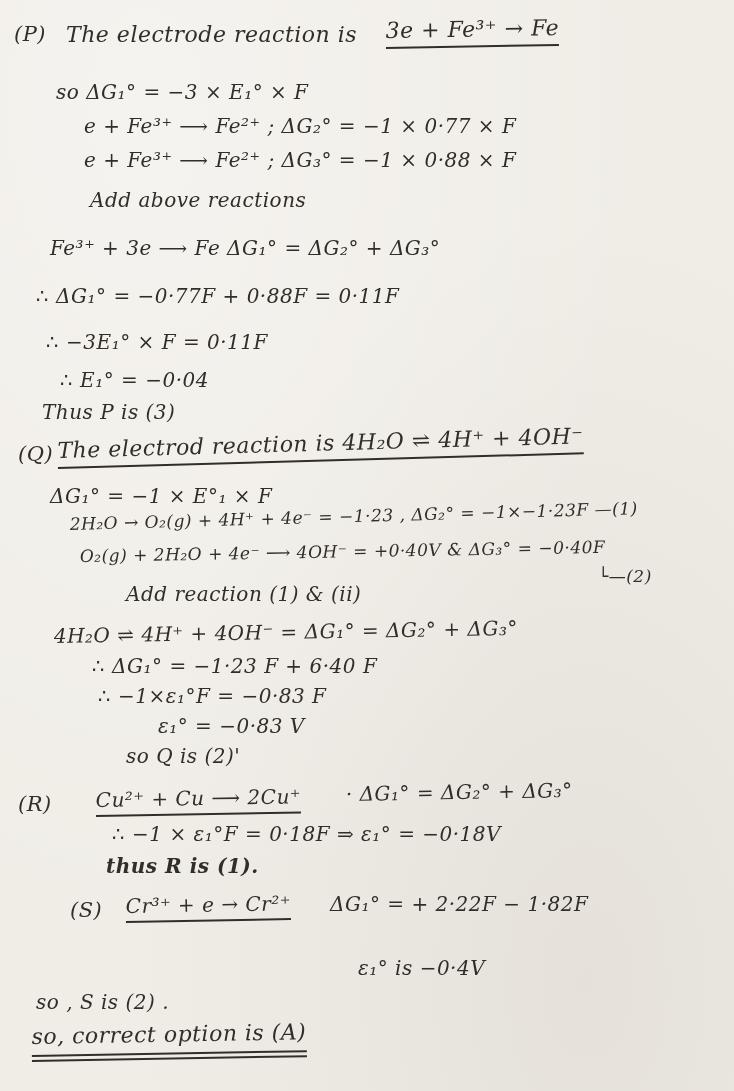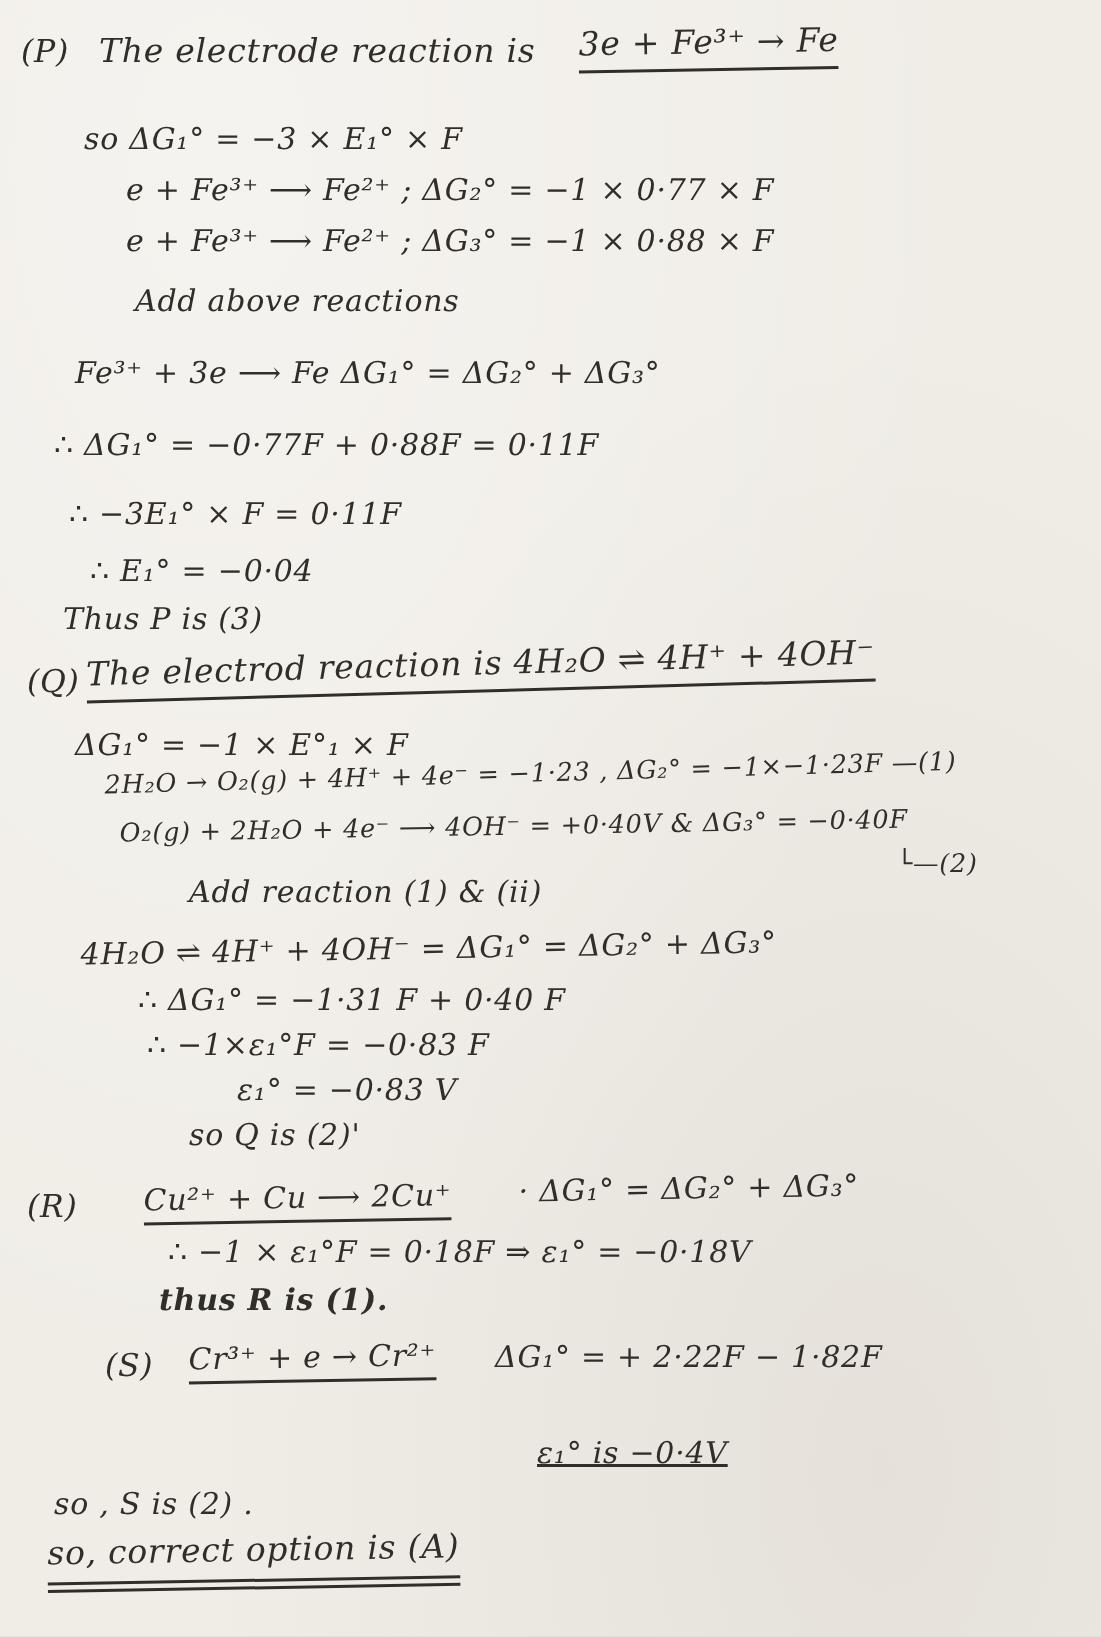--- a/index.html
+++ b/index.html
@@ -59,34 +59,34 @@
 
   <span class="hw label" style="left:18px;top:442px;">(Q)</span>
   <span class="hw big u tilt2" style="left:58px;top:438px;">The electrod reaction is 4H₂O ⇌ 4H⁺ + 4OH⁻</span>
 
   <span class="hw" style="left:50px;top:484px;">ΔG₁° = −1 × E°₁ × F</span>
   <span class="hw small tilt2" style="left:70px;top:514px;">2H₂O → O₂(g) + 4H⁺ + 4e⁻ = −1·23 ,  ΔG₂° = −1×−1·23F —(1)</span>
   <span class="hw small tilt1" style="left:80px;top:546px;">O₂(g) + 2H₂O + 4e⁻ ⟶ 4OH⁻  =  +0·40V  &amp;  ΔG₃° = −0·40F</span>
   <span class="hw small" style="left:598px;top:566px;">└—(2)</span>
   <span class="hw" style="left:90px;top:582px;margin-left:36px;">Add reaction (1) &amp; (ii)</span>
   <span class="hw tilt1" style="left:54px;top:624px;">4H₂O ⇌ 4H⁺ + 4OH⁻ =  ΔG₁° = ΔG₂° + ΔG₃°</span>
-  <span class="hw" style="left:92px;top:654px;">∴  ΔG₁° = −1·31 F + 0·40 F</span>
+  <span class="hw" style="left:92px;top:654px;">∴  ΔG₁° = −1·23 F + 6·40 F</span>
   <span class="hw" style="left:98px;top:684px;">∴  −1×ε₁°F =  −0·83 F</span>
   <span class="hw" style="left:158px;top:714px;">ε₁°  =   −0·83 V</span>
   <span class="hw" style="left:126px;top:744px;">so  Q  is (2)'</span>
 
   <span class="hw label" style="left:18px;top:792px;">(R)</span>
   <span class="hw u tilt1" style="left:96px;top:788px;">Cu²⁺ + Cu ⟶ 2Cu⁺</span>
   <span class="hw tilt1" style="left:346px;top:782px;">· ΔG₁° = ΔG₂° + ΔG₃°</span>
 
   <span class="hw" style="left:112px;top:822px;">∴ −1 × ε₁°F = 0·18F     ⇒ ε₁° = −0·18V</span>
   <span class="hw" style="left:106px;top:854px;font-weight:bold;">thus R is (1).</span>
 
   <span class="hw label" style="left:70px;top:898px;">(S)</span>
   <span class="hw u tilt1" style="left:126px;top:894px;">Cr³⁺ + e → Cr²⁺</span>
   <span class="hw" style="left:330px;top:892px;">ΔG₁° = + 2·22F − 1·82F</span>
 
-  <span class="hw" style="left:358px;top:956px;text-decoration:underline;">ε₁° is −0·4V</span>
+  <span class="hw" style="left:358px;top:956px;">ε₁° is −0·4V</span>
 
   <span class="hw" style="left:36px;top:990px;text-align:center;">so , S is (2) .</span>
   <span class="hw big uu tilt1" style="left:32px;top:1024px;">so, correct option is (A)</span>
 
 </div>
 
 </body></html>

